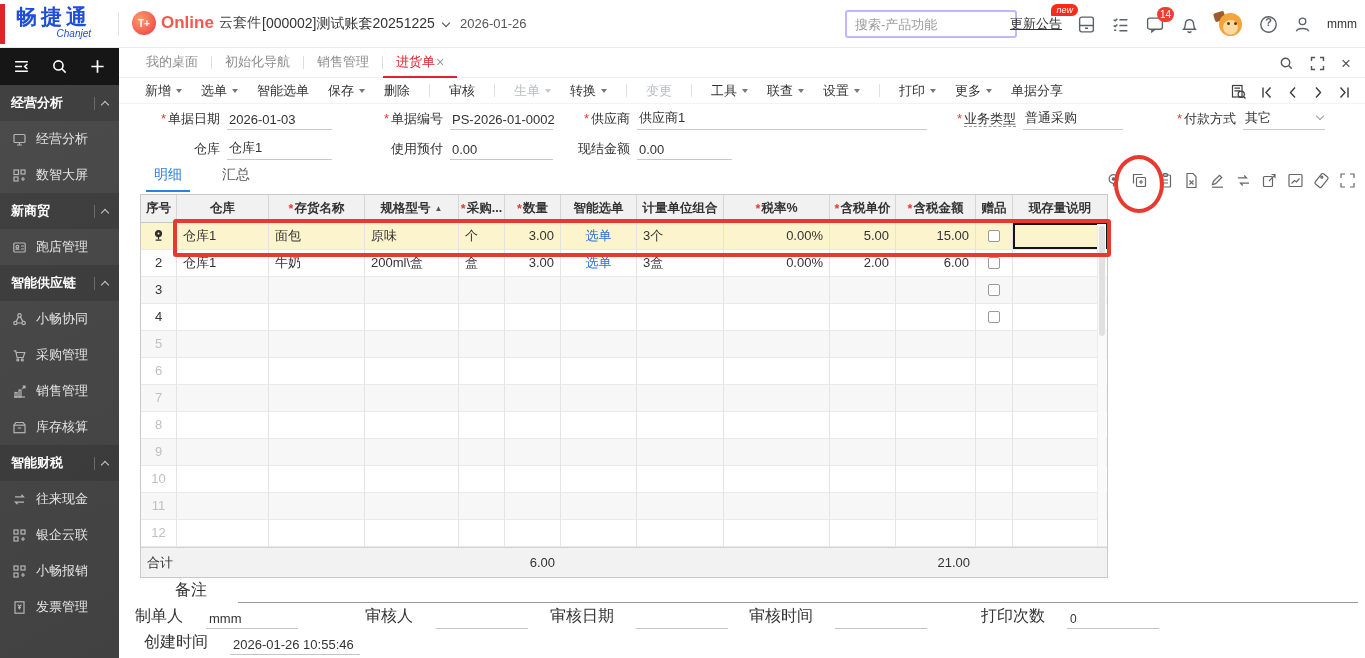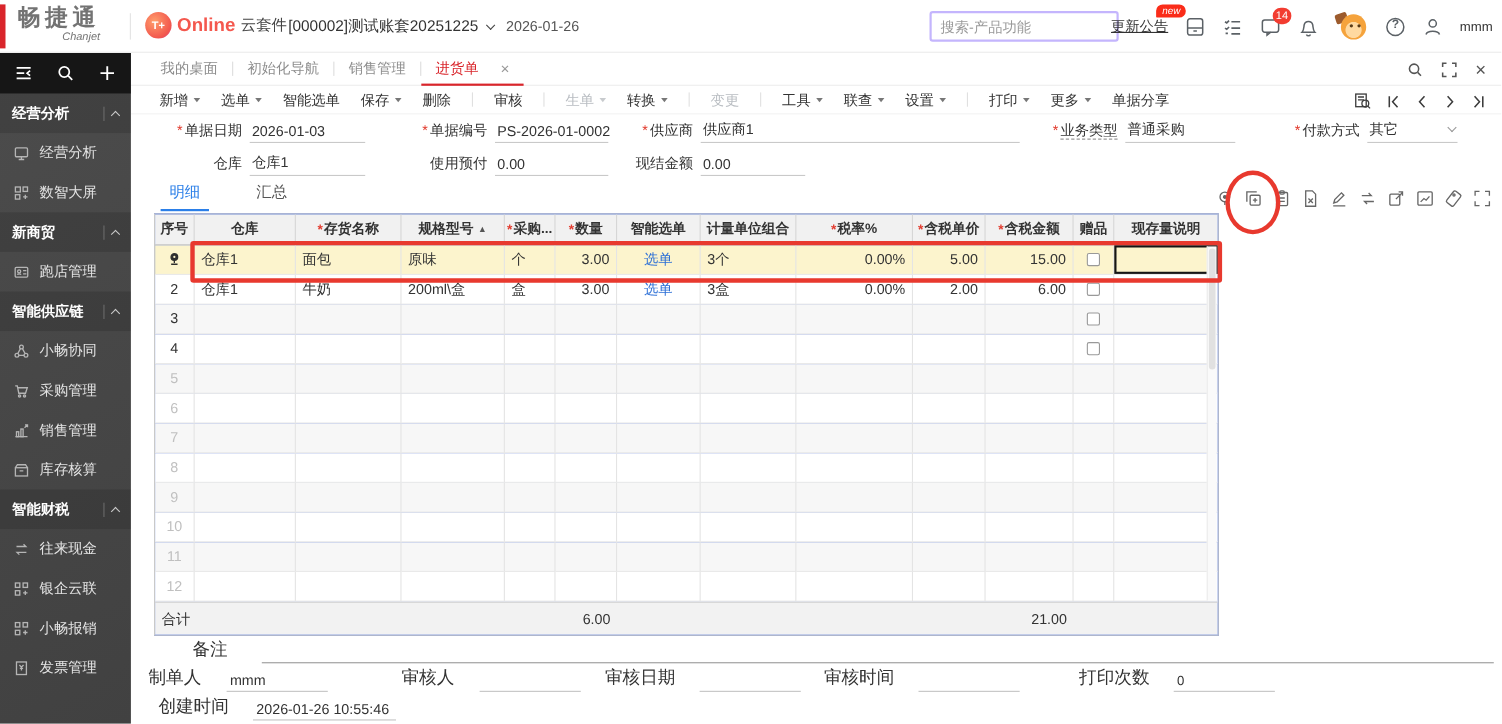--- a/index.html
+++ b/index.html
@@ -2,21 +2,21 @@
 <html><head>
 <meta charset="utf-8">
 <style>
   *{box-sizing:border-box;margin:0;padding:0}
   html,body{width:1365px;height:658px;overflow:hidden}
   body{position:relative;background:#fff;font-family:"Liberation Sans","DejaVu Sans",sans-serif;font-size:13px;color:#333}
   svg{display:block}
   
   .hdr{position:absolute;left:0;top:0;width:1365px;height:48px;background:#fff;border-bottom:1px solid #ebebeb;z-index:5}
   .hdr-redbar{position:absolute;left:0;top:4px;width:5px;height:40px;background:#d9252b}
-  .h-logo{position:absolute;left:16px;top:6px;color:#737373;line-height:1}
+  .h-logo{position:absolute;left:16px;top:6px;color:#1d4ed8;line-height:1}
   .h-logo .cn{font-size:21px;font-weight:bold;letter-spacing:4px}
   .h-logo .en{font-size:10px;font-style:italic;text-align:right;margin-top:2px}
   .h-div{position:absolute;left:118px;top:12px;width:1px;height:24px;background:#e3e3e3}
   .h-online{position:absolute;left:132px;top:11px;display:flex;align-items:center;gap:5px}
   .cloudball{width:24px;height:24px;border-radius:50%;background:radial-gradient(circle at 35% 35%,#ff9d6b,#f2564d 70%,#c93bb0);color:#fff;font-size:10px;font-weight:bold;display:flex;align-items:center;justify-content:center}
   .h-online .p1{font-size:17px;font-weight:bold;color:#f4584e}
   .h-online .p2{font-size:14px;color:#444}
   .h-account{position:absolute;left:262px;top:15px;font-size:14px;color:#333;display:flex;align-items:center;cursor:pointer}
   .h-date{position:absolute;left:460px;top:16px;font-size:13px;color:#555}
   .h-search{position:absolute;left:845px;top:10px;width:172px;height:28px;border:2px solid #c4b5fd;border-radius:3px;display:flex;align-items:center;padding:0 8px;background:#fff}
@@ -39,41 +39,41 @@
   .sb-top .sico{cursor:pointer}
   .sb-group{height:36px;display:flex;align-items:center;justify-content:space-between;padding:0 11px;color:#fff;font-weight:bold;font-size:13px;background:rgba(0,0,0,.13);cursor:pointer}
   .sb-group .gright{display:flex;align-items:center;gap:7px}
   .sb-group .gdiv{width:1px;height:13px;background:#6a6a6a}
   .chevup{display:inline-block;width:6px;height:6px;border-right:1.5px solid #c9c9c9;border-bottom:1.5px solid #c9c9c9;transform:rotate(-135deg);margin-top:4px}
   .sb-item{height:36px;display:flex;align-items:center;gap:9px;padding:0 12px;color:#e4e4e4;font-size:13px;cursor:pointer}
   
   .tabbar{position:absolute;left:119px;top:48px;width:1246px;height:30px;background:#fff;border-bottom:1px solid #ededed;display:flex;align-items:center;padding-left:14px;z-index:3}
   .tab{height:30px;line-height:28px;padding:0 13px;color:#8d8d8d;font-size:13px;cursor:pointer;white-space:nowrap}
   .tsep{width:1px;height:13px;background:#ddd}
-  .tab.active{color:#d9252b;border-bottom:2px solid #d9252b;display:flex;align-items:center;gap:20px}
+  .tab.active{color:#d9252b;border-bottom:2px solid #d9252b;display:flex;align-items:center;gap:1px}
   .tab .close{color:#9a9a9a;font-size:14px}
   .tb-icons{position:absolute;right:14px;top:0;height:30px;display:flex;align-items:center;gap:16px;color:#555}
   .tb-icons .x{font-size:17px;color:#555;line-height:1;cursor:pointer}
   
   .toolbar{position:absolute;left:119px;top:78px;width:1246px;height:26px;display:flex;align-items:center;gap:19px;padding-left:26px;border-bottom:1px solid #f3f3f3;z-index:3}
   .titem{font-size:13px;color:#333;cursor:pointer;white-space:nowrap;display:flex;align-items:center}
   .titem.dis{color:#b9bdc2;cursor:default}
   .car{display:inline-block;width:0;height:0;border:3.5px solid transparent;border-top:4.5px solid #777;margin-left:5px;margin-top:4px}
   .titem.dis .car{border-top-color:#c8cbce}
   .sep{width:1px;height:13px;background:#e0e0e0}
   .tl-icons{position:absolute;right:14px;top:6px;display:flex;align-items:center;gap:13px;color:#3c3c3c}
   
   .field{position:absolute;display:flex;align-items:flex-end;height:22px}
   .flabel{display:inline-block;text-align:right;color:#333;font-size:13px;white-space:nowrap;padding-bottom:2px}
   .flabel .star{color:#e23b2e;margin-right:2px}
   .flabel.dashed span.lt{border-bottom:1px dashed #999}
   .fval{display:inline-block;border-bottom:1px solid #c9c9c9;color:#333;font-size:13px;margin-left:7px;padding:0 2px 2px 2px;position:relative;white-space:nowrap}
   .chevdn{position:absolute;right:2px;top:4px;width:6px;height:6px;border-right:1.6px solid #999;border-bottom:1.6px solid #999;transform:rotate(45deg)}
   
-  .dtabs{position:absolute;left:146px;top:166px;display:flex;gap:35px;z-index:3}
+  .dtabs{position:absolute;left:146px;top:166px;display:flex;gap:24px;z-index:3}
   .dtab{padding:0 8px 6px 8px;font-size:14px;color:#555;cursor:pointer}
   .dtab.active{color:#2b7fe8;border-bottom:2px solid #2b7fe8}
   .istrip{position:absolute;left:1105px;top:172px;display:flex;gap:9px;align-items:center;color:#666;z-index:3}
   .istrip .ic{cursor:pointer}
   
   .tbl{position:absolute;left:140px;top:194px;width:968px;border:1px solid #c9c9c9;background:#1d4ed8;z-index:2}
   .thead{display:flex;height:28px;background:#f1f1f1;border-bottom:1px solid #c6c6c6;font-weight:bold;font-size:12.5px}
   .hc{display:flex;align-items:center;justify-content:center;border-right:1px solid #d6d6d6;padding:0 3px;white-space:nowrap;overflow:hidden}
   .hc .star{color:#e23b2e;font-weight:bold;margin-right:1px}
   .hc .sort{font-size:8px;color:#555;margin-left:4px}

